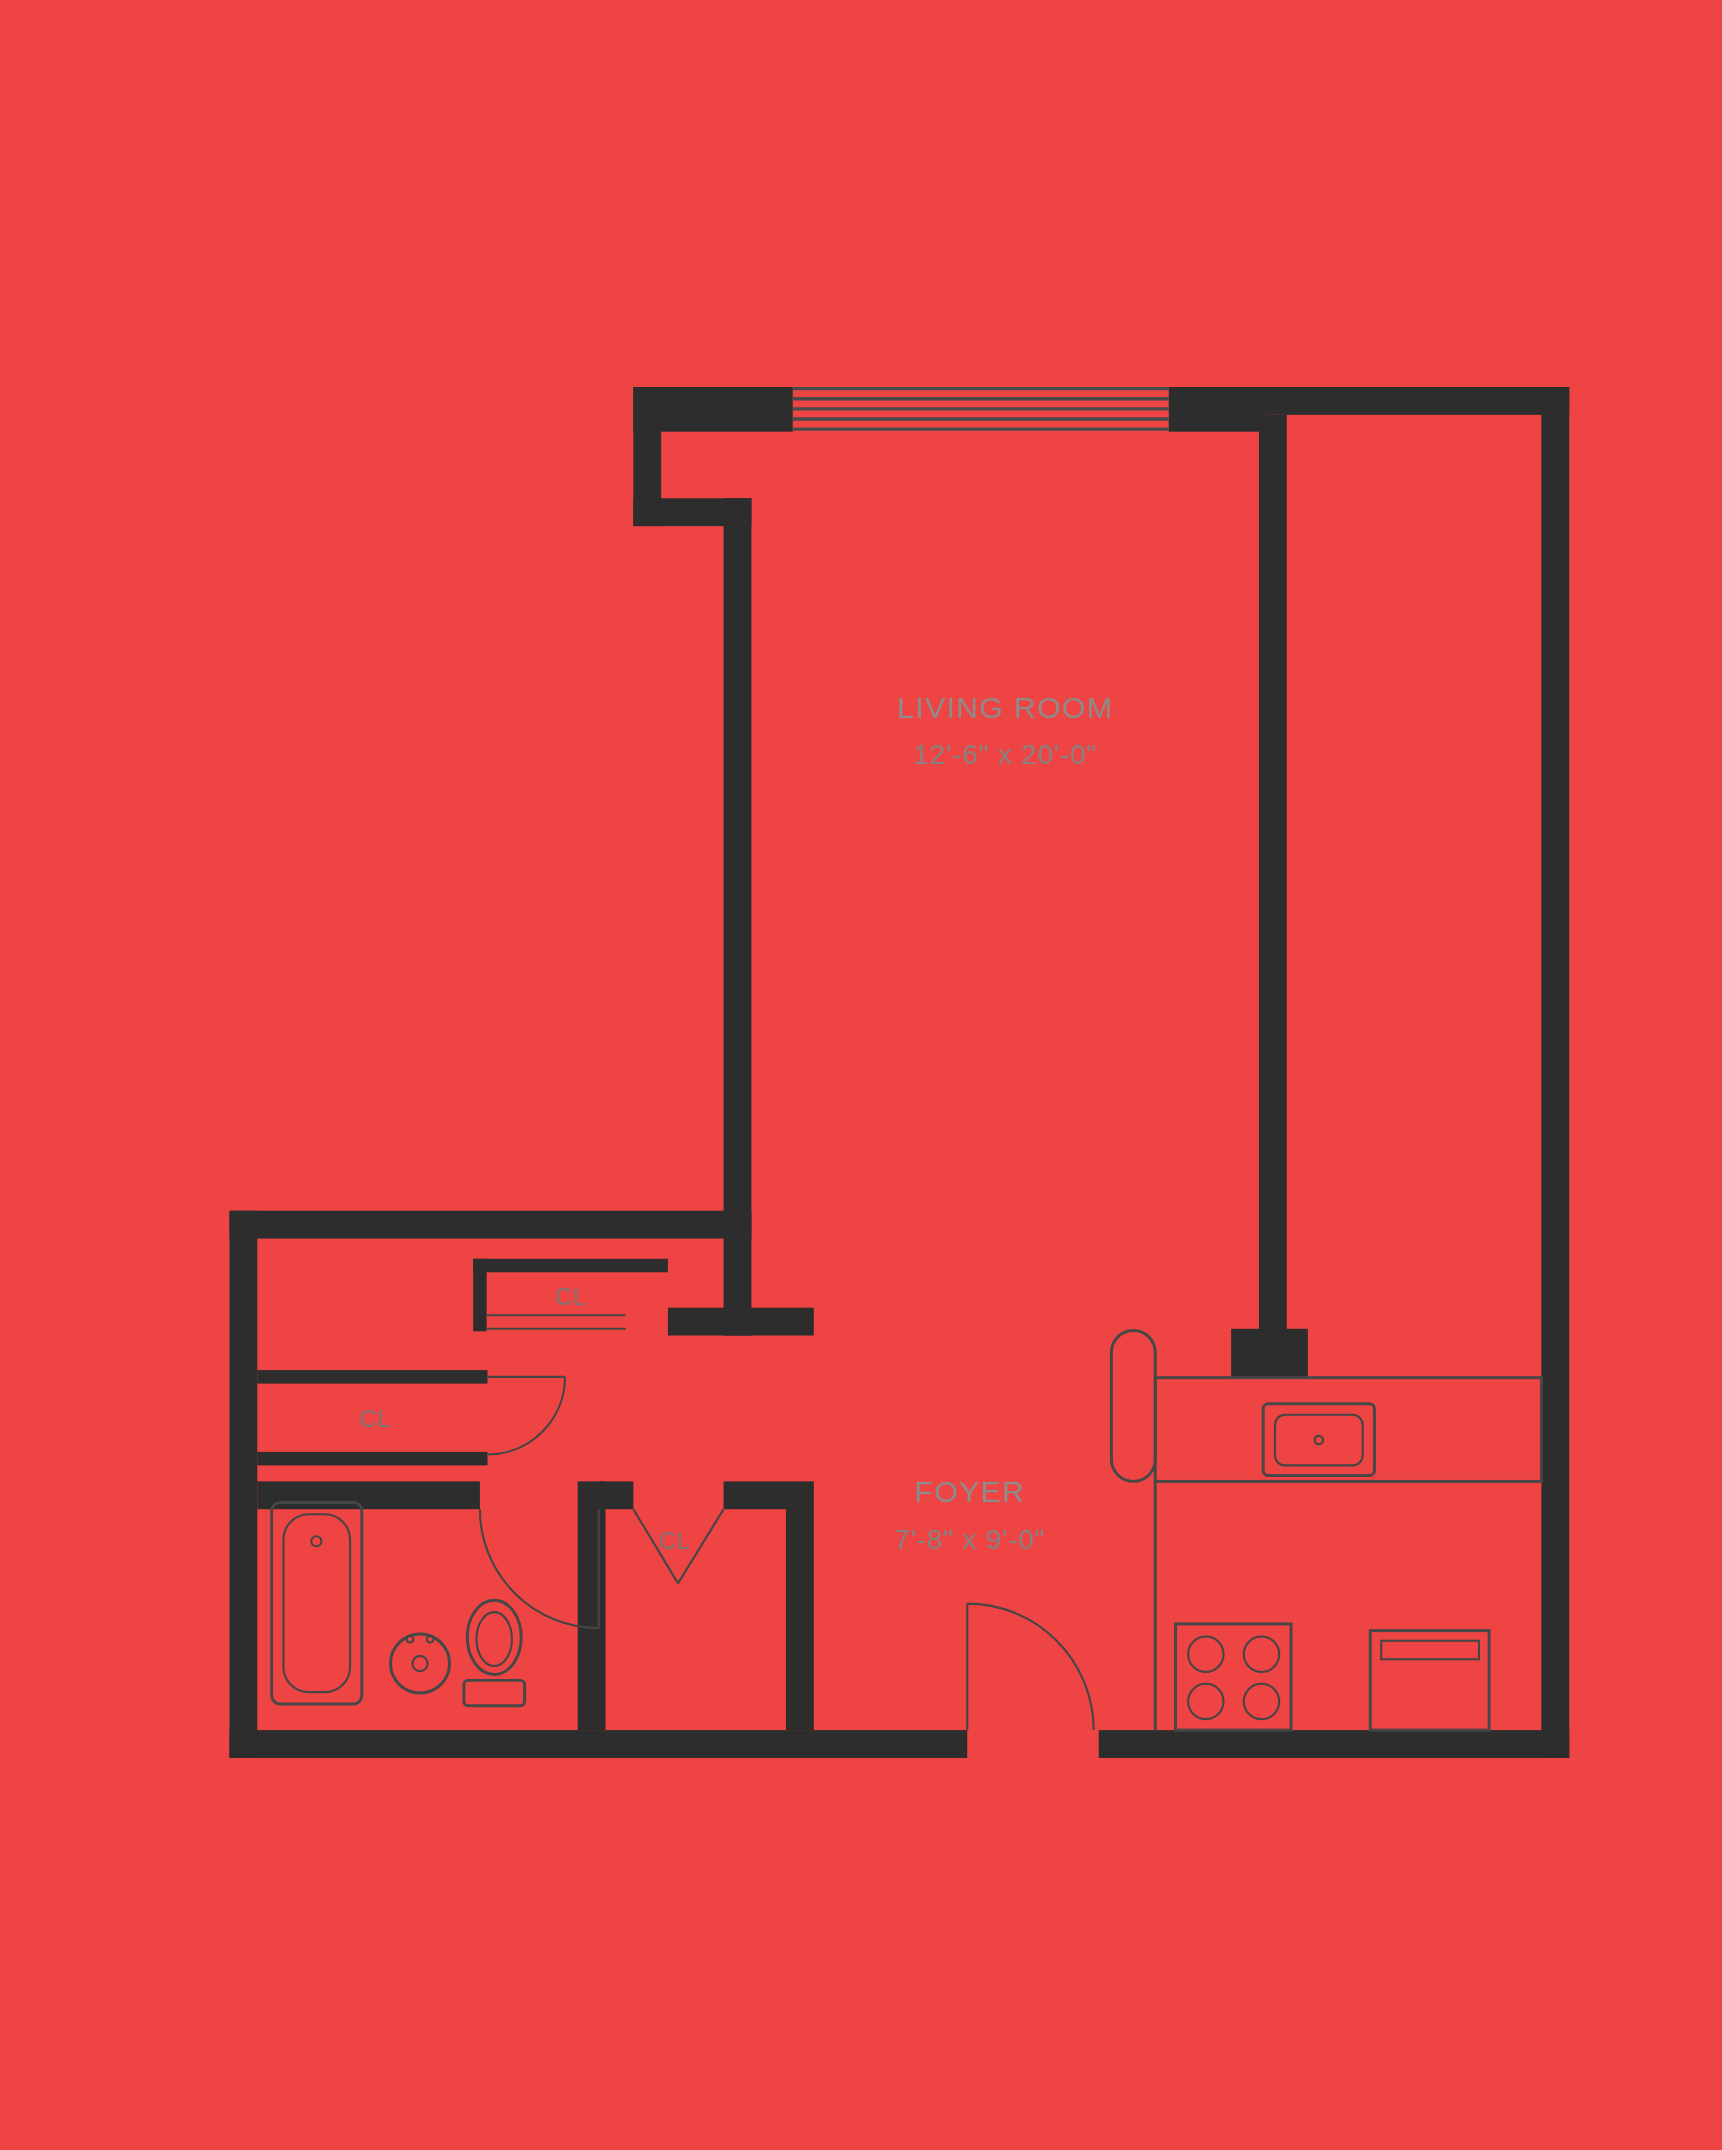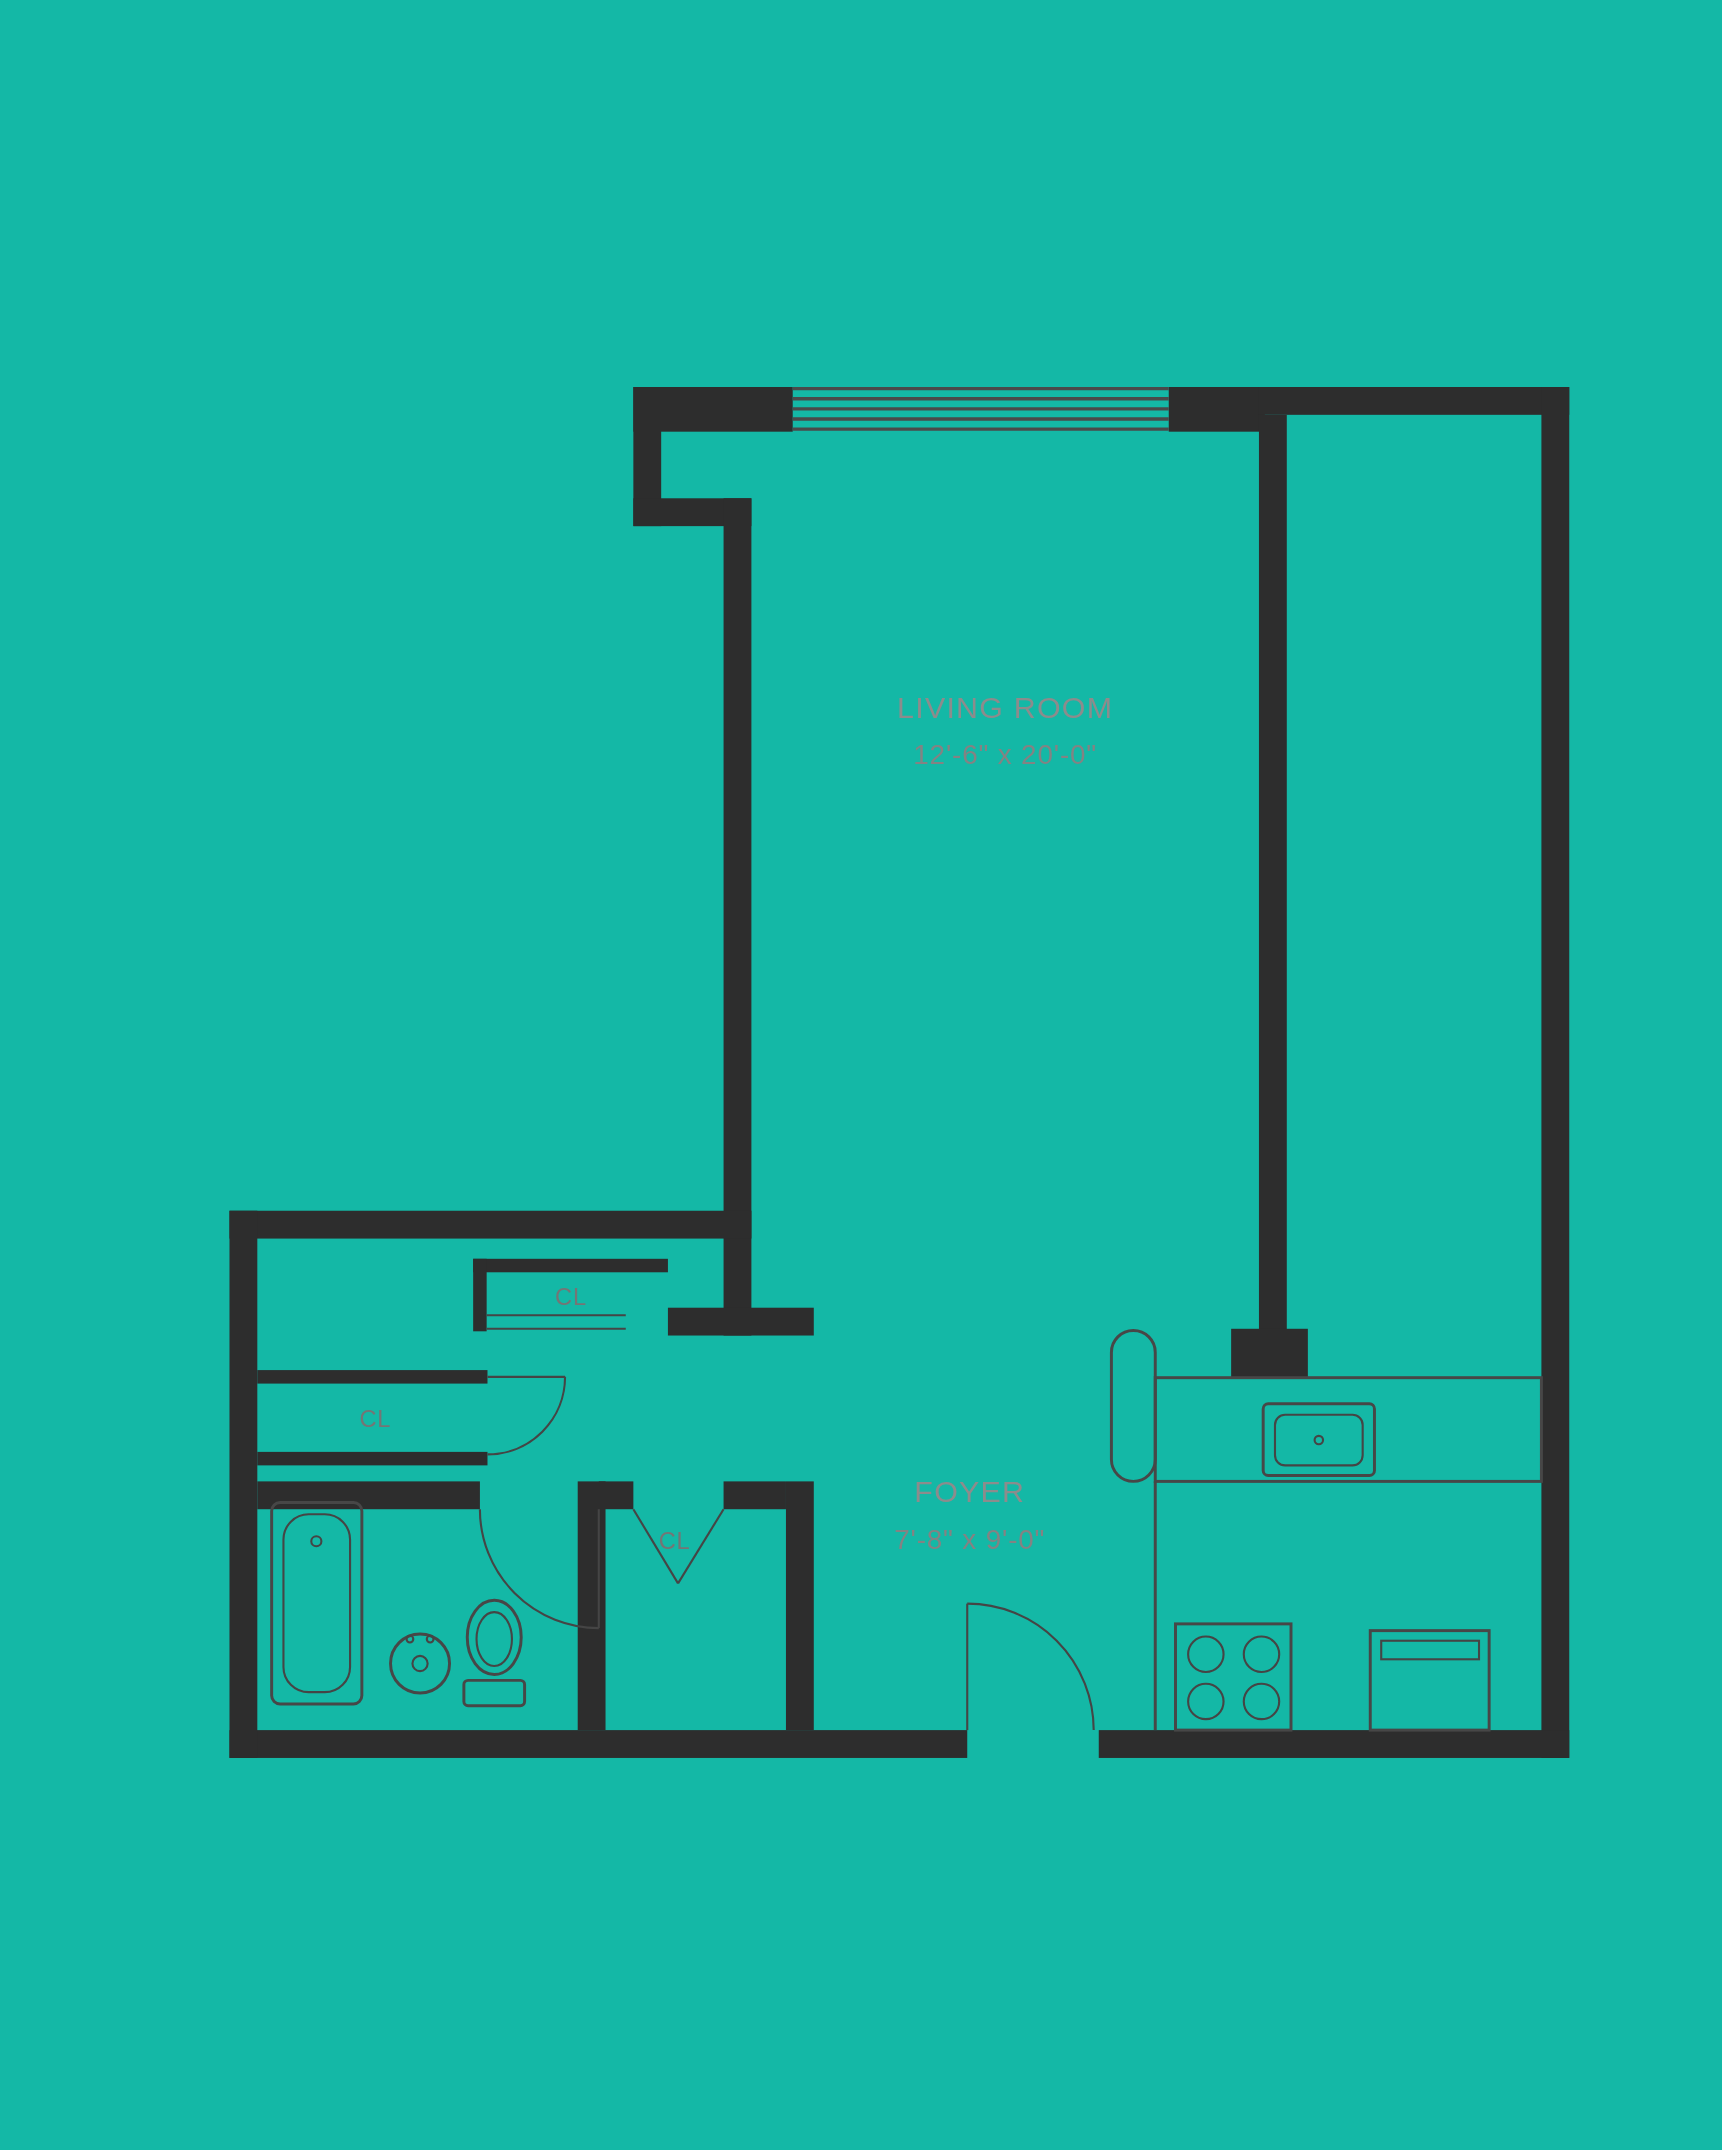--- a/index.html
+++ b/index.html
@@ -4,21 +4,21 @@
 <style>
   html, body {
     margin: 0;
     padding: 0;
     background: #000000;
   }
   .stage {
     position: relative;
     width: 1722px;
     height: 2150px;
-    background: #14b8a6;
+    background: #ef4444;
     overflow: hidden;
     font-family: "Liberation Sans", sans-serif;
   }
   svg.plan {
     position: absolute;
     left: 0;
     top: 0;
   }
   .wall { fill: #2d2d2d; }
   .fixture { stroke: #474747; fill: none; stroke-width: 3.5; }

